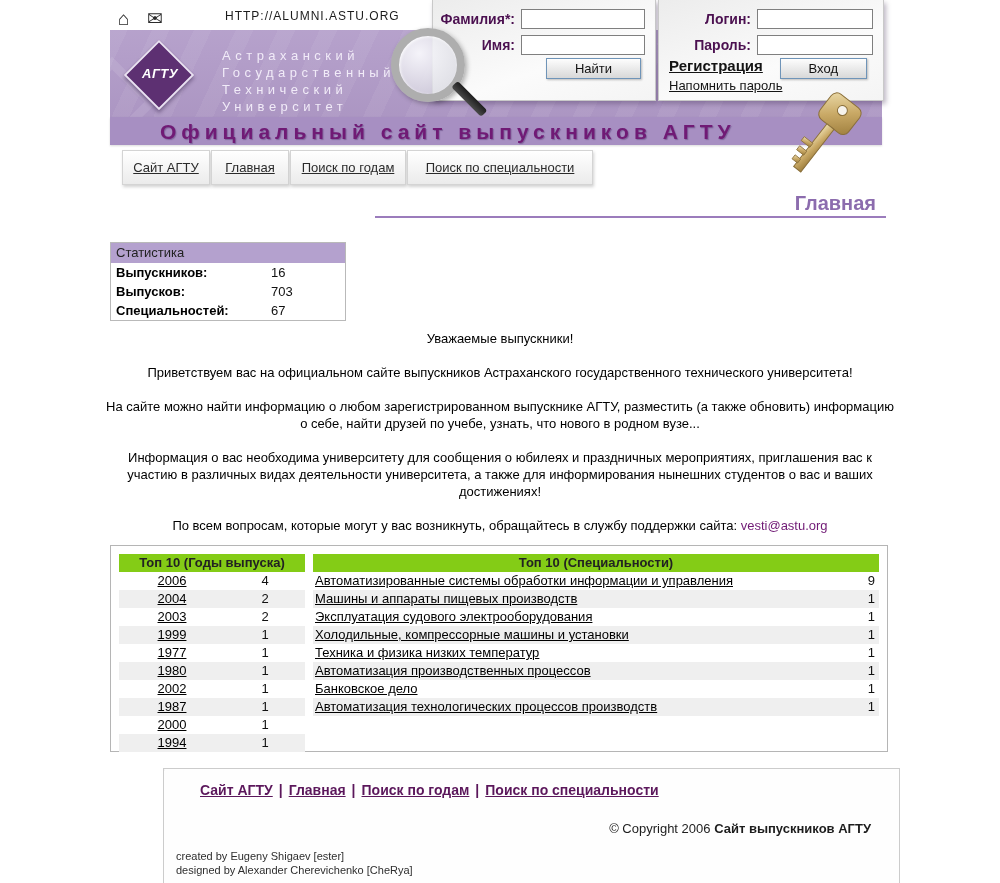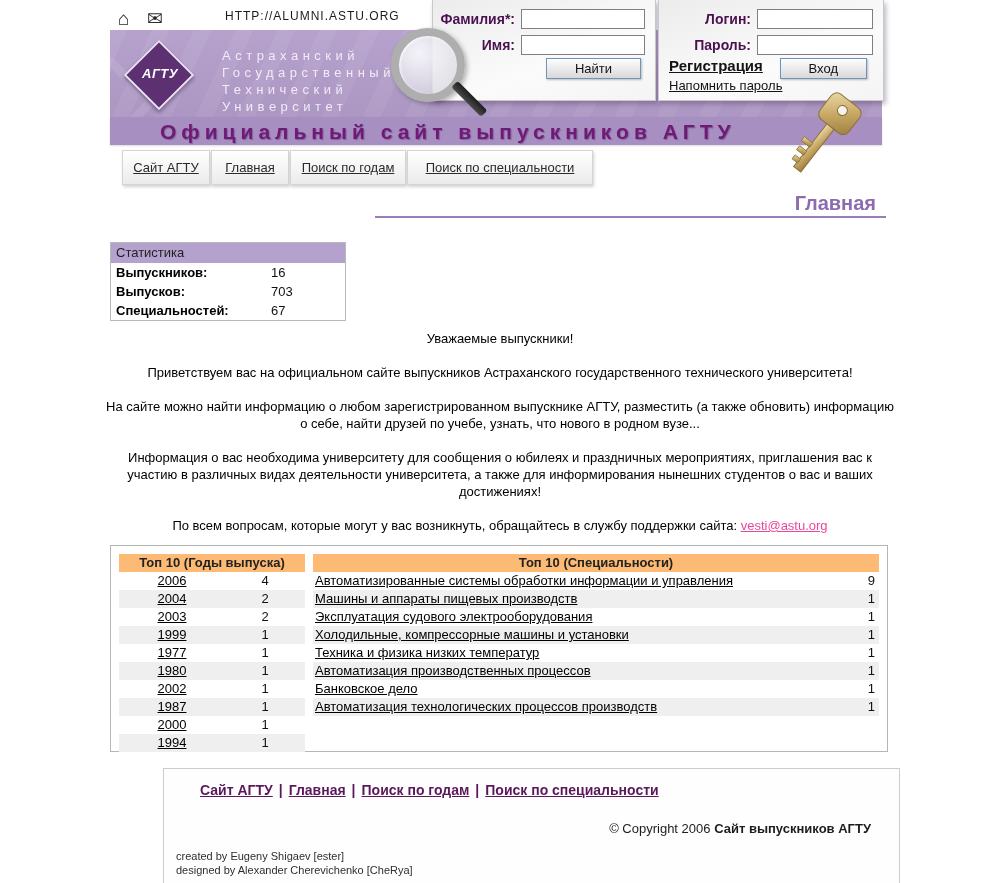--- a/index.html
+++ b/index.html
@@ -60,27 +60,27 @@
   .title-rule{position:absolute;left:375px;top:216px;width:511px;height:2px;background:#9b7cbc;}
   
   .stats{position:absolute;left:110px;top:242px;width:234px;border:1px solid #b9b9b9;background:#fff;font-size:13px;}
   .stats-header{background:#b4a1ce;color:#222;padding:2px 5px;height:16px;}
   .stats-row{display:flex;padding:2px 0 2px 5px;height:15px;}
   .stats-row .lbl{font-weight:bold;width:155px;color:#000;}
   .stats-row .val{color:#111;}
   
   .welcome{position:absolute;left:105px;top:330px;width:790px;text-align:center;font-size:13px;color:#000;line-height:17px;}
   .welcome p{margin:0 0 17px 0;}
-  .email-link{color:#ec4899;text-decoration:underline;cursor:pointer;}
+  .email-link{color:#701a75;cursor:pointer;}
   
   .top10-wrap{position:absolute;left:110px;top:545px;width:776px;height:205px;border:1px solid #b5b5b5;background:#fff;}
   .t10{position:absolute;top:8px;font-size:13px;}
   .t10-left{left:8px;width:186px;}
   .t10-right{left:202px;width:566px;}
-  .t10-header{height:18px;background:#fdba74;color:#222;font-weight:bold;text-align:center;line-height:18px;}
+  .t10-header{height:18px;background:#84cc16;color:#222;font-weight:bold;text-align:center;line-height:18px;}
   .t10-rows .t10row{display:flex;height:18px;line-height:18px;}
   .t10-rows .t10row:nth-child(even){background:#efefef;}
   .t10-left .c-year{width:106px;text-align:center;}
   .t10-left .c-cnt{width:80px;text-align:center;}
   .t10-right .c-spec{flex:1;padding-left:2px;overflow:hidden;white-space:nowrap;}
   .t10-right .c-cnt{width:26px;text-align:right;padding-right:4px;}
   .t10 .rowlink{color:#000;text-decoration:underline;cursor:pointer;}
   
   .footer{position:absolute;left:163px;top:768px;width:735px;height:115px;background:#fefefe;
     border:1px solid #cccccc;

